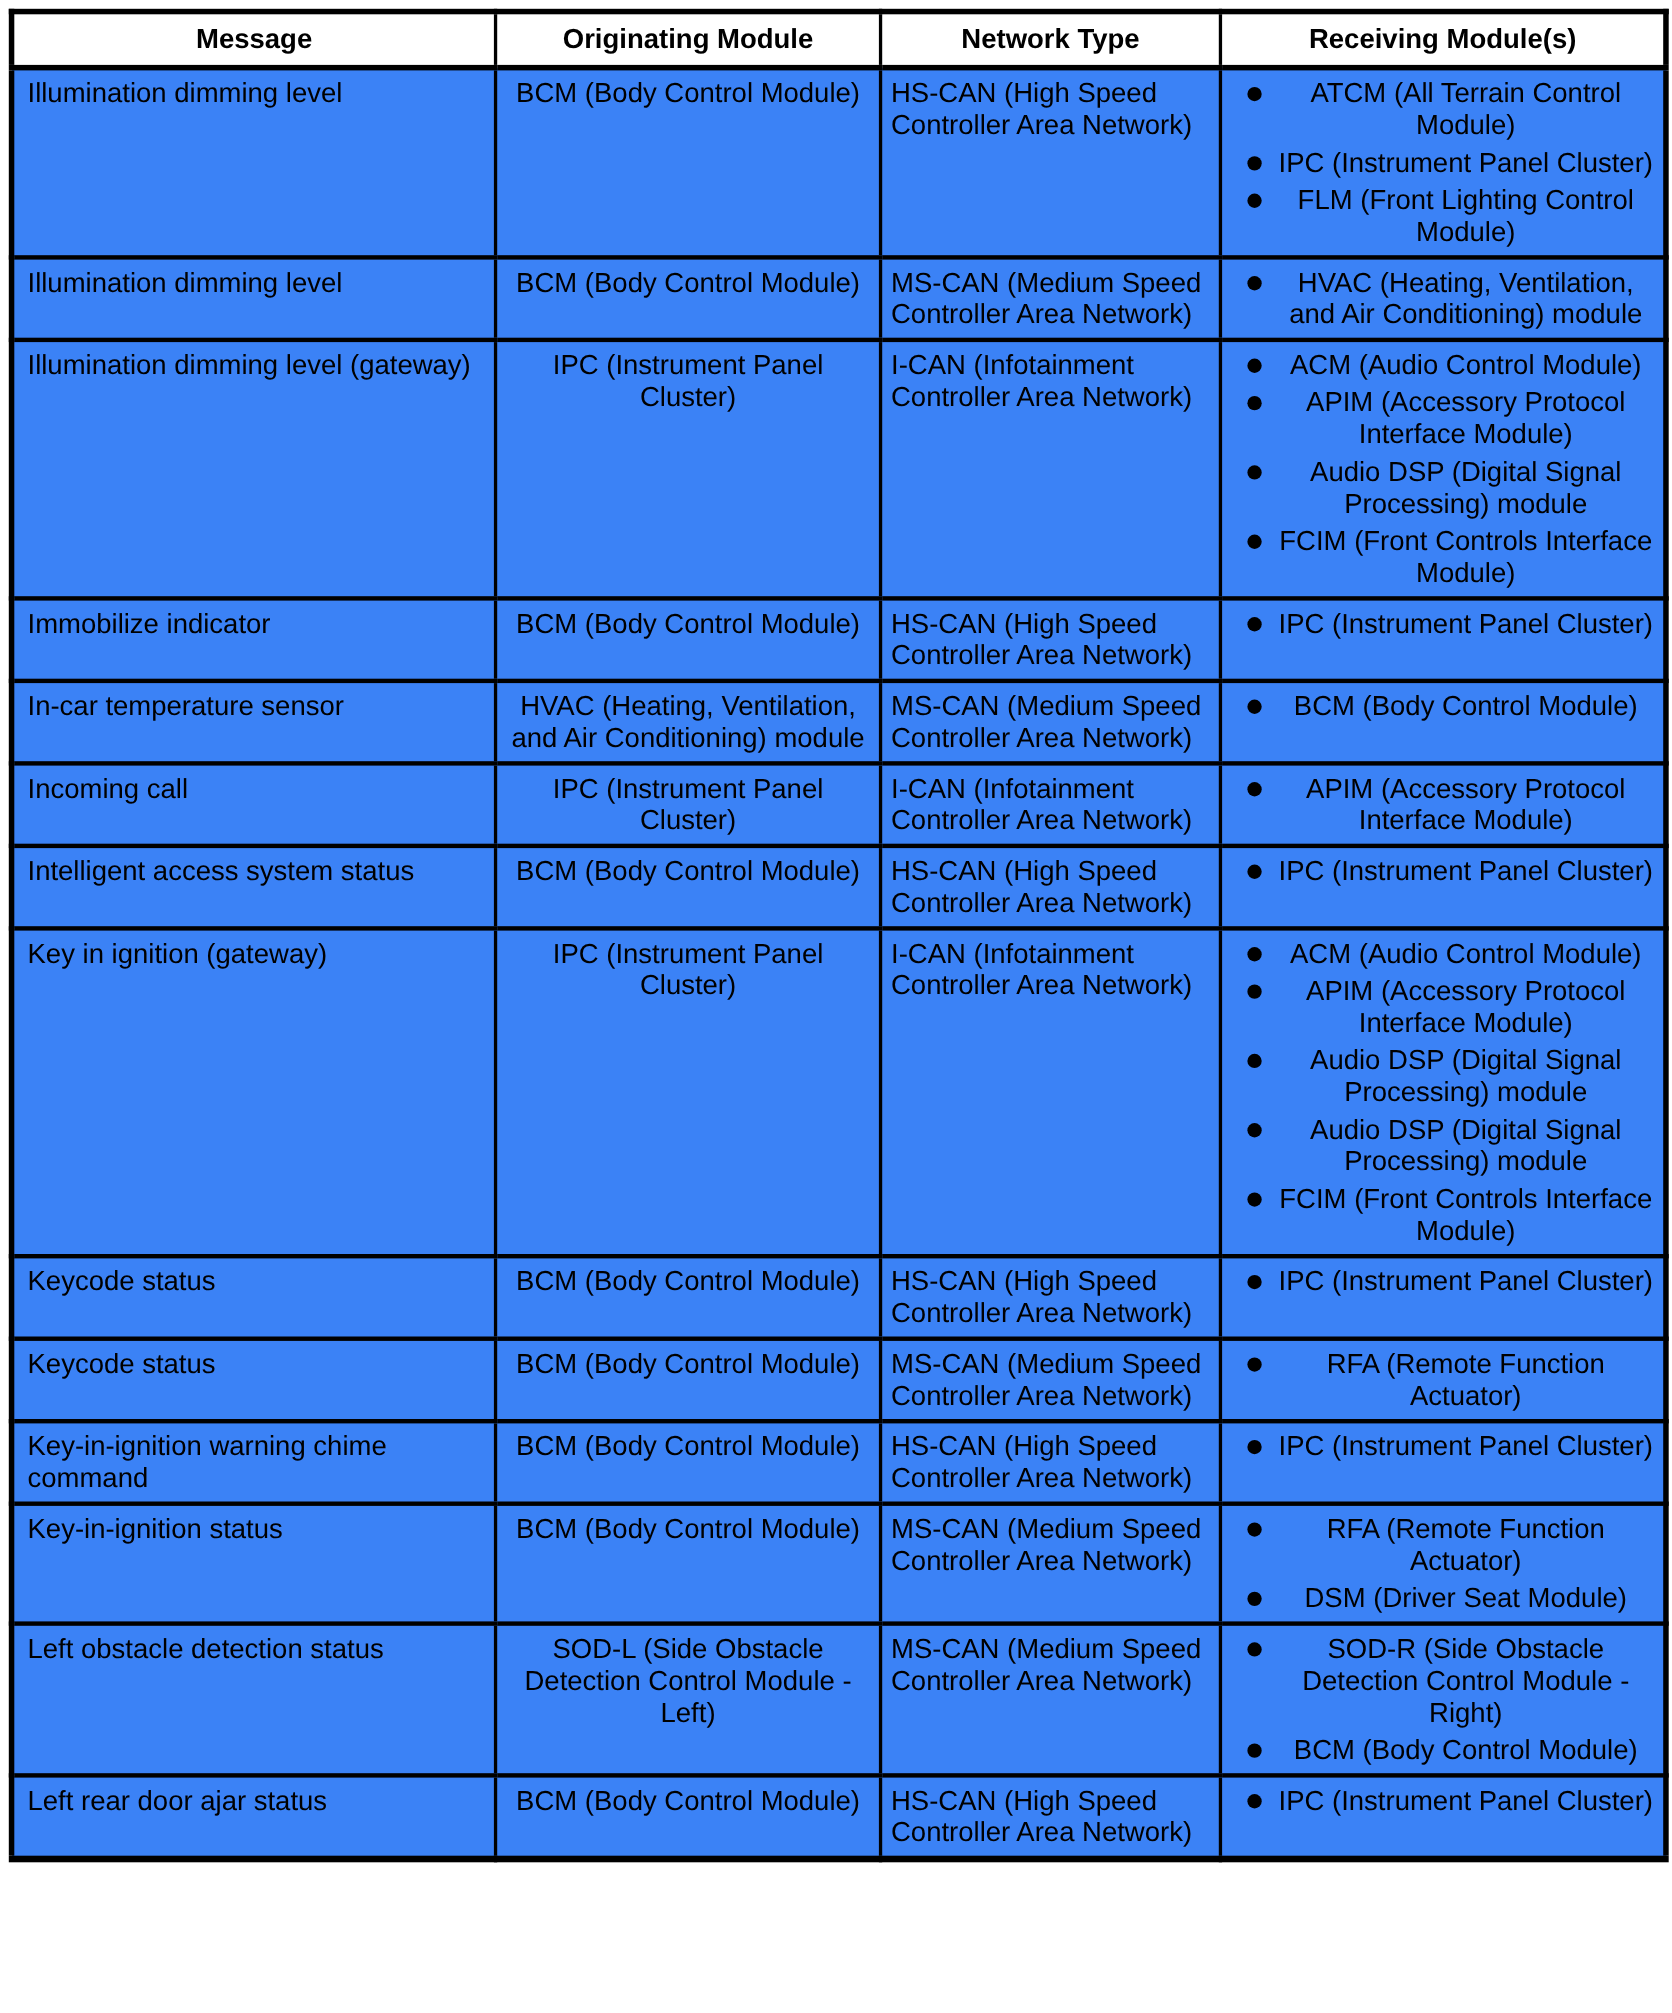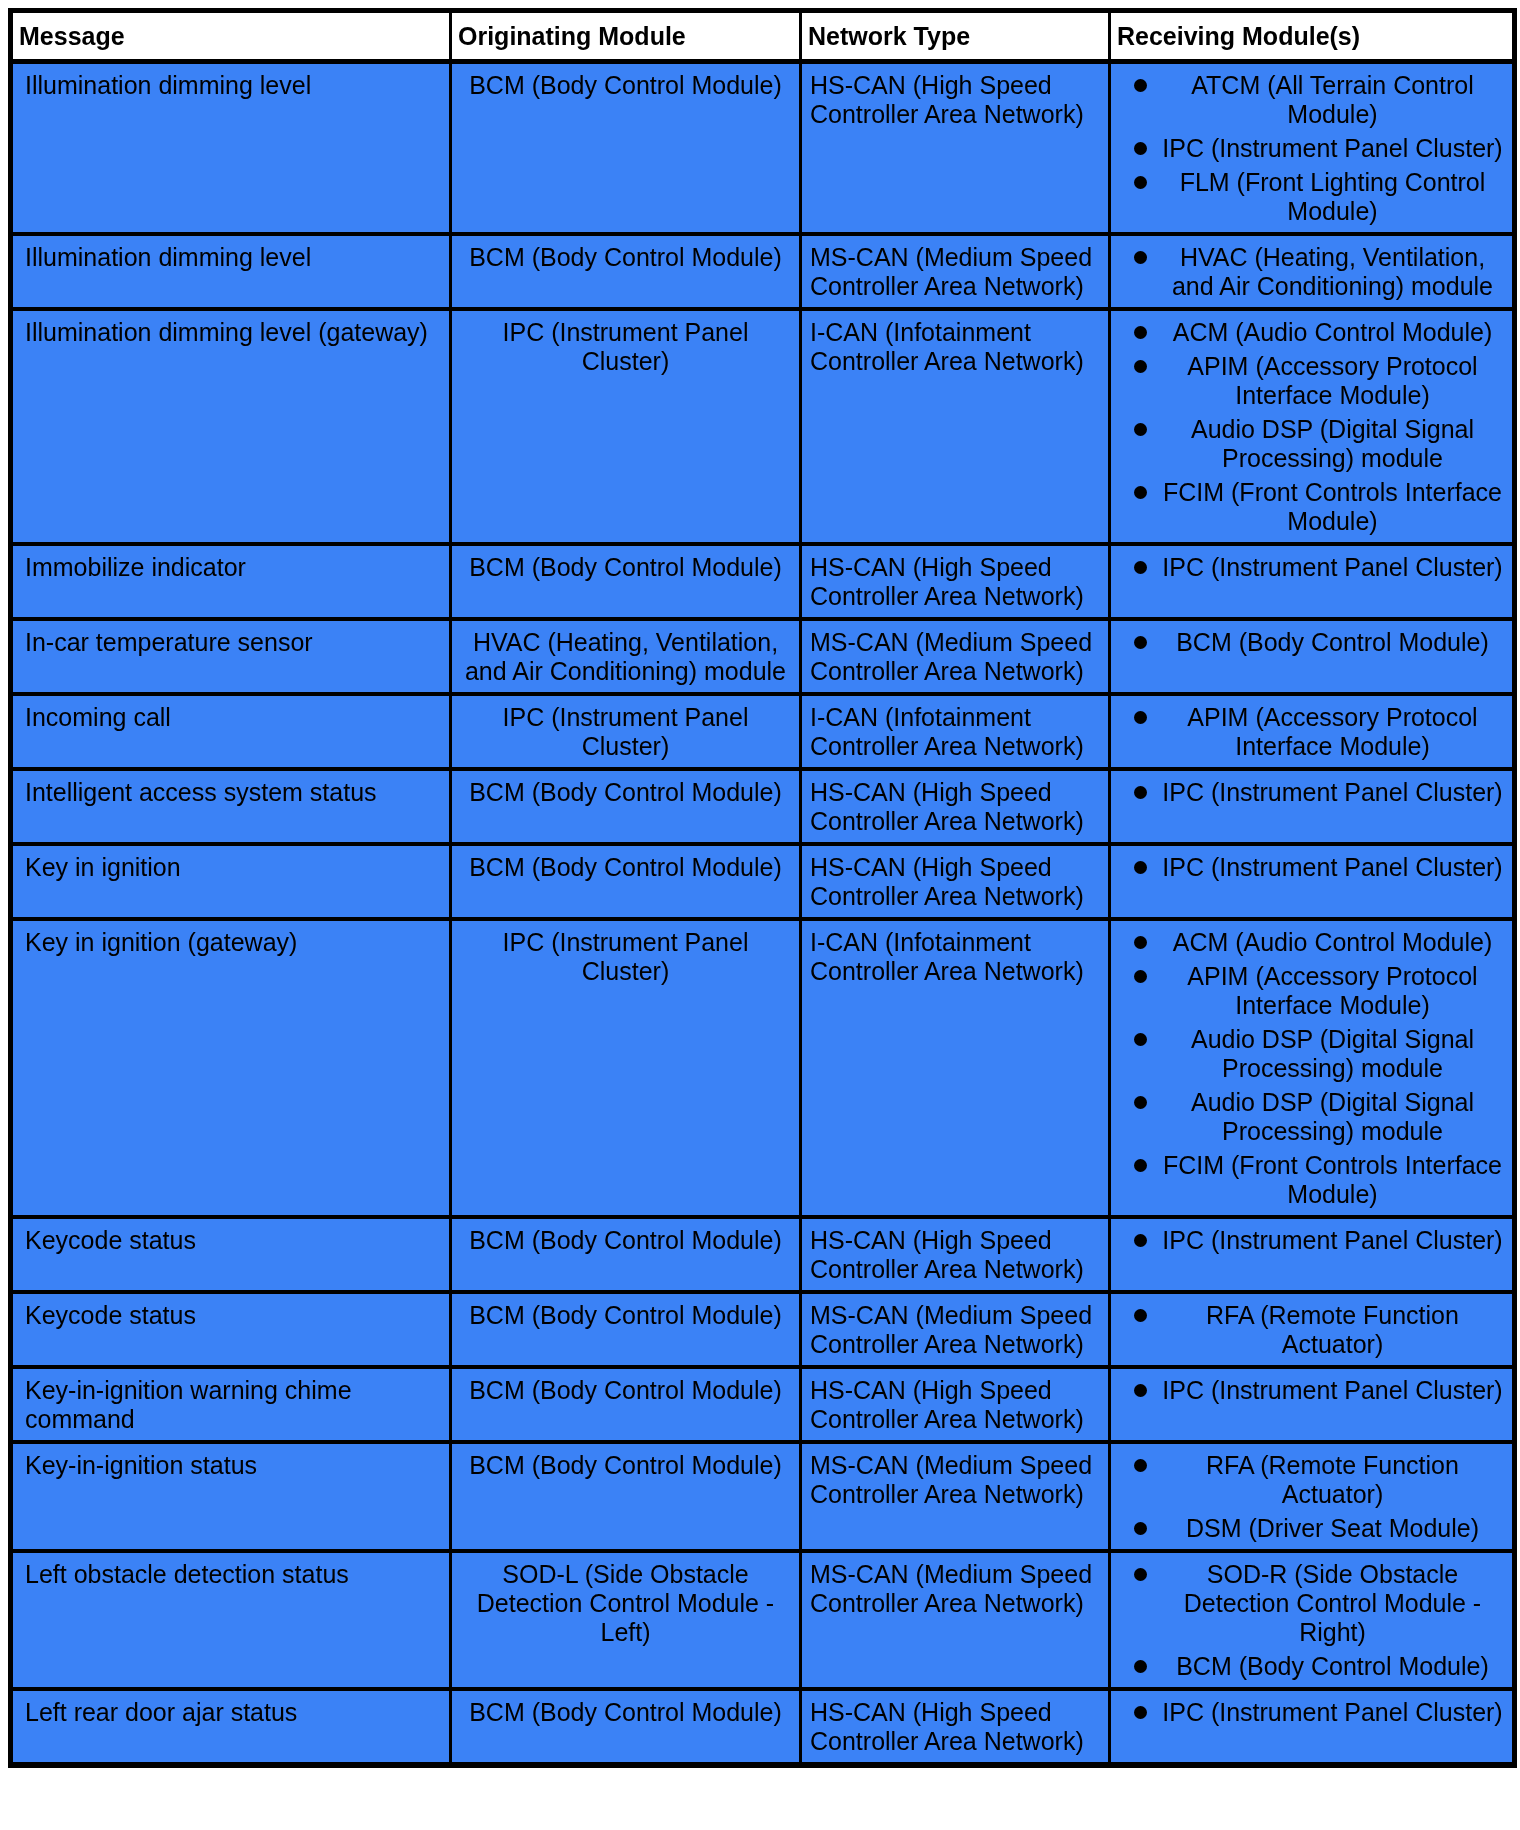--- a/index.html
+++ b/index.html
@@ -20,21 +20,21 @@
     border: 5px solid #000000;
     border-bottom-width: 6px;
   }
   th {
     border: 3px solid #000000;
     border-top-width: 4px;
     border-bottom: 5px solid #000000;
     font-size: 25px;
     font-weight: bold;
     line-height: 30px;
-    text-align: left;
+    text-align: center;
     padding: 8px 6px;
     background: #ffffff;
   }
   td {
     border: 3px solid #000000;
     border-top-width: 4px;
     border-bottom-width: 4px;
     vertical-align: top;
     font-size: 25px;
     line-height: 29px;
@@ -154,30 +154,20 @@
     <td class="cell-message">Intelligent access system status</td>
     <td class="cell-orig">BCM (Body Control Module)</td>
     <td class="cell-net">HS-CAN (High Speed Controller Area Network)</td>
     <td class="cell-recv">
       <ul class="recv-list">
             <li><span class="bullet"></span><span>IPC (Instrument Panel Cluster)</span></li>
           </ul>
     </td>
   </tr>
       <tr>
-    <td class="cell-message">Key in ignition</td>
-    <td class="cell-orig">BCM (Body Control Module)</td>
-    <td class="cell-net">HS-CAN (High Speed Controller Area Network)</td>
-    <td class="cell-recv">
-      <ul class="recv-list">
-            <li><span class="bullet"></span><span>IPC (Instrument Panel Cluster)</span></li>
-          </ul>
-    </td>
-  </tr>
-      <tr>
     <td class="cell-message">Key in ignition (gateway)</td>
     <td class="cell-orig">IPC (Instrument Panel Cluster)</td>
     <td class="cell-net">I-CAN (Infotainment Controller Area Network)</td>
     <td class="cell-recv">
       <ul class="recv-list">
             <li><span class="bullet"></span><span>ACM (Audio Control Module)</span></li>
             <li><span class="bullet"></span><span>APIM (Accessory Protocol Interface Module)</span></li>
             <li><span class="bullet"></span><span>Audio DSP (Digital Signal Processing) module</span></li>
             <li><span class="bullet"></span><span>Audio DSP (Digital Signal Processing) module</span></li>
             <li><span class="bullet"></span><span>FCIM (Front Controls Interface Module)</span></li>

